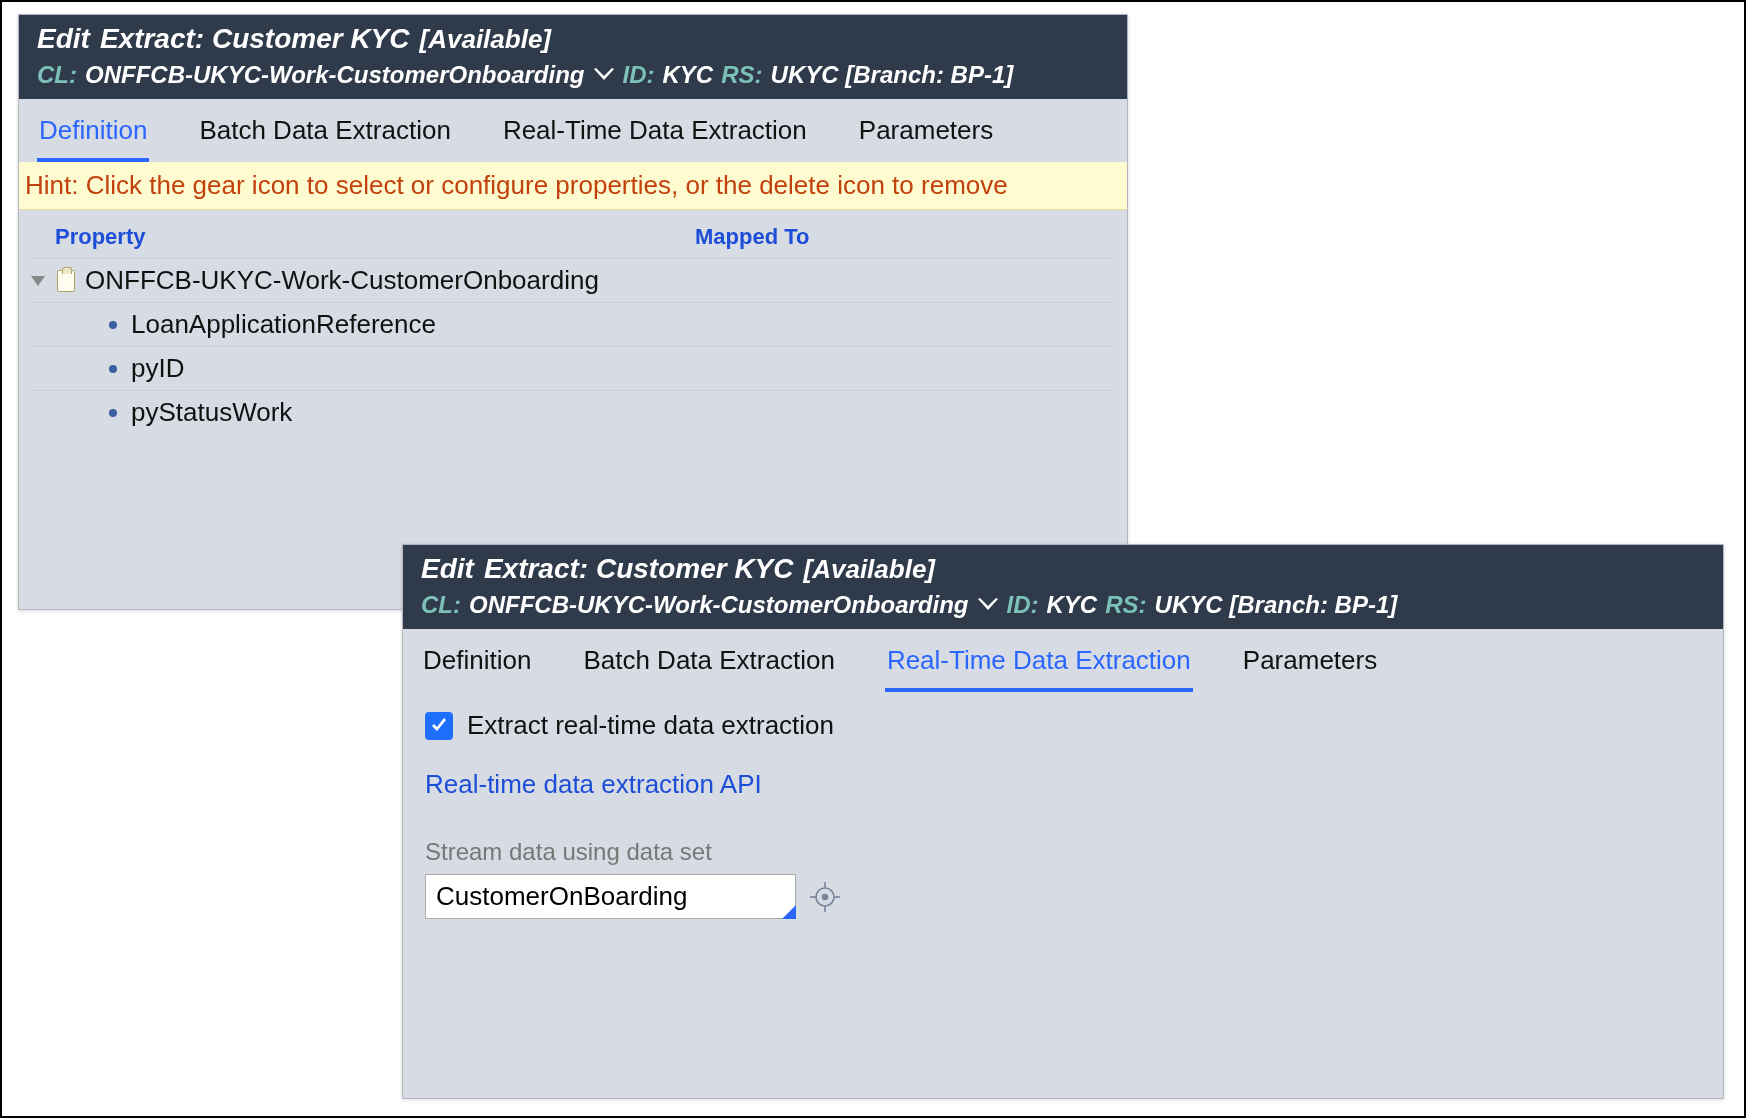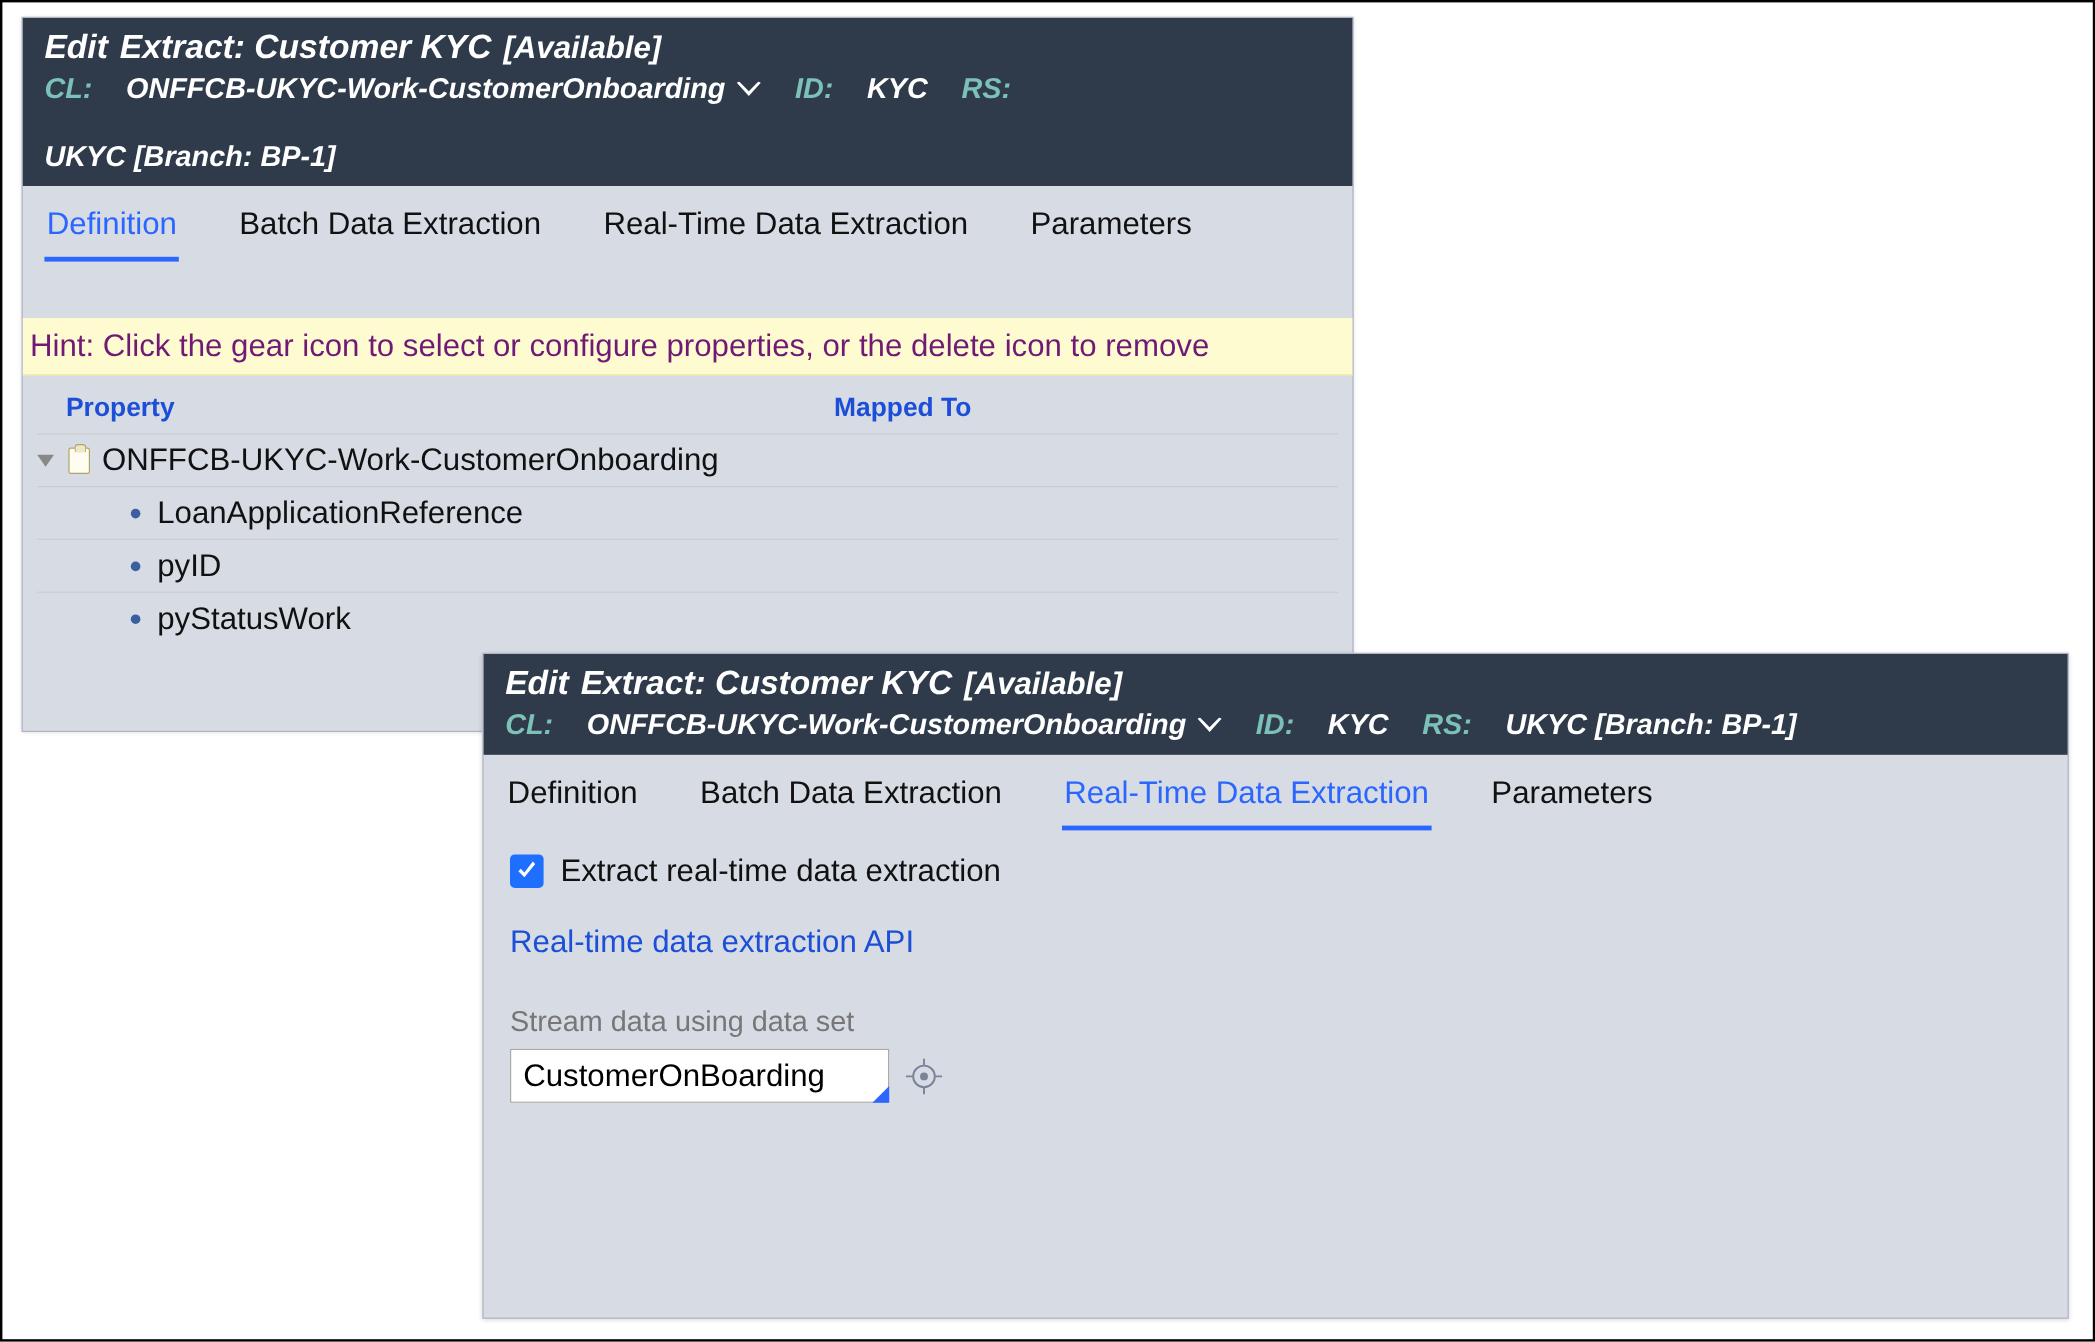--- a/index.html
+++ b/index.html
@@ -32,21 +32,21 @@
     gap: 10px;
     margin-bottom: 6px;
     flex-wrap: wrap;
   }
   .hdr-edit { font-size: 28px; font-weight: 700; }
   .hdr-title { font-size: 28px; font-weight: 700; }
   .hdr-status { font-size: 26px; font-weight: 700; }
   .header-row2 {
     display: flex;
     align-items: center;
-    gap: 28px;
+    gap: 8px;
     font-size: 24px;
     font-weight: 600;
     flex-wrap: wrap;
   }
   .lbl-teal { color: #7cc1b8; }
   .val-white { color: #fff; }
   .cl-group { display: inline-flex; align-items: center; gap: 8px; }
   .chev-icon { fill: #fff; }
 
   .tabs {
@@ -63,25 +63,24 @@
   }
   .tab.active {
     color: #2b66ff;
     border-bottom: 4px solid #2b66ff;
   }
 
   .hint {
     background: #fffbd1;
     border-bottom: 1px solid #e6dea0;
     font-size: 26px;
-    color: #701a75;
+    color: #c2410c;
     padding: 8px 6px;
     white-space: nowrap;
     overflow: hidden;
-    margin-top: 47px;
   }
 
   .columns {
     display: flex;
     padding: 14px 18px 4px 36px;
     font-size: 22px;
     font-weight: 700;
     color: #1d4ed8;
   }
   .col-prop { width: 640px; }
@@ -148,21 +147,21 @@
     align-items: center;
     justify-content: center;
   }
   .checkbox svg { fill: #fff; }
   .link { color: #1d4ed8; cursor: pointer; margin-bottom: 38px; display: inline-block; }
   .field-label { color: #777; font-size: 24px; margin-bottom: 8px; }
   .field-row { display: flex; align-items: center; gap: 14px; }
   .text-input {
     font-size: 26px;
     padding: 6px 10px;
-    width: 316px;
+    width: 371px;
     border: 1px solid #aaa;
     background: #fff;
     position: relative;
   }
   .corner {
     position: absolute;
     right: 0; bottom: 0;
     width: 0; height: 0;
     border-left: 14px solid transparent;
     border-bottom: 14px solid #2b66ff;

